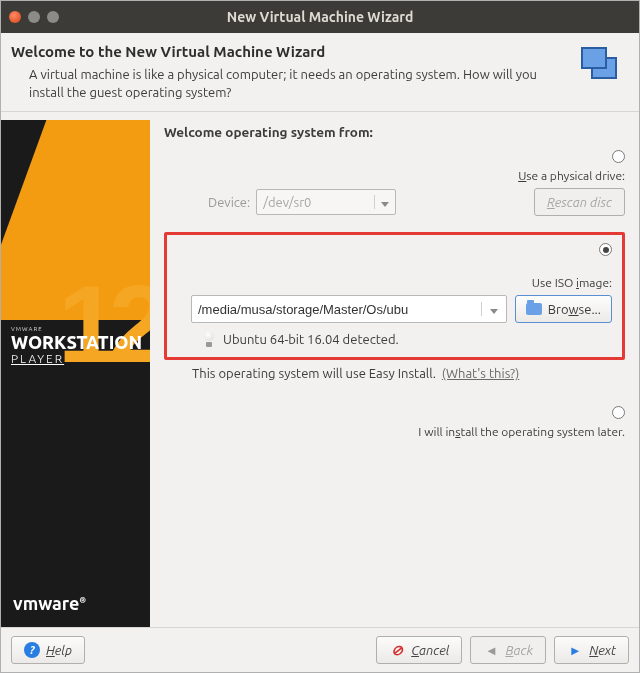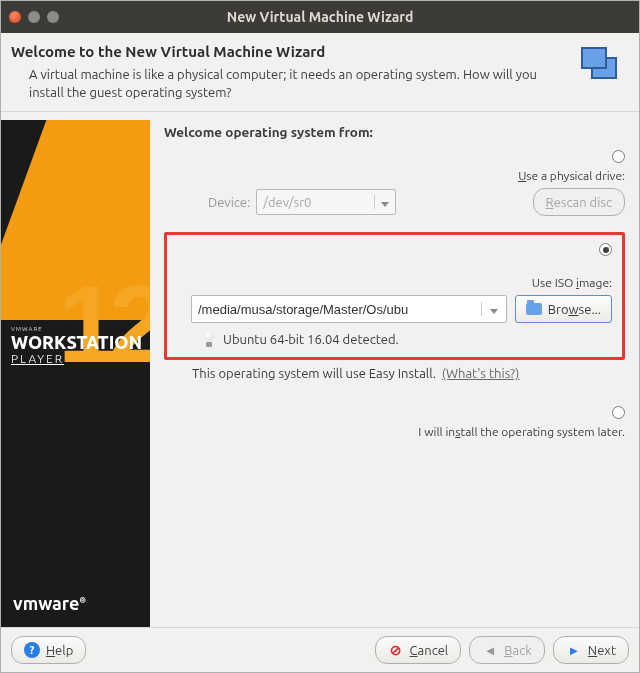--- a/index.html
+++ b/index.html
@@ -77,23 +77,23 @@
   .radio { width:13px; height:13px; border-radius:50%; border:1.5px solid #7a7a7a; display:inline-flex; align-items:center; justify-content:center; background:#fff;}
   .radio.checked::after{ content:""; width:6px; height:6px; border-radius:50%; background:#444;}
   .device-row { display:flex; align-items:center; gap:6px; padding-left:28px; margin-top:2px;}
   .device-row .lbl { color:#9a9a9a; font-size:13px;}
   .combo {
     height:26px; border:1px solid #b8b8b8; background:#f7f6f5; display:flex; align-items:center; padding:0 6px; font-size:13px; color:#888; border-radius:2px;
   }
   .combo.disabled{ color:#a6a6a6;}
   .combo .chev{ margin-left:auto; padding-left:6px; border-left:1px solid #cfcfcf; color:#999;}
   .btn {
-    height:28px; padding:0 12px; border:1px solid #b0afad; border-radius:12px;
+    height:28px; padding:0 12px; border:1px solid #b0afad; border-radius:3px;
     background:linear-gradient(#fbfbfa,#eceae7); display:inline-flex; align-items:center; gap:6px;
-    font-size:13px; color:#444; cursor:pointer;
+    font-size:13px; color:#444; cursor:pointer;font-style:italic;
   }
   .btn.disabled{ color:#a6a6a6; background:#f0efed; cursor:default;}
   .highlight-box{
     border:3px solid #e53935; padding:8px 10px 10px 10px; margin:8px 0 4px 0; border-radius:2px;
   }
   .iso-row{ display:flex; align-items:center; gap:8px; padding-left:14px; margin-top:6px;}
   .iso-combo{
     flex:1; min-width:0; height:28px; border:1px solid #b8b8b8; background:#fff; display:flex; align-items:center; border-radius:2px;
   }
   .iso-combo input{

